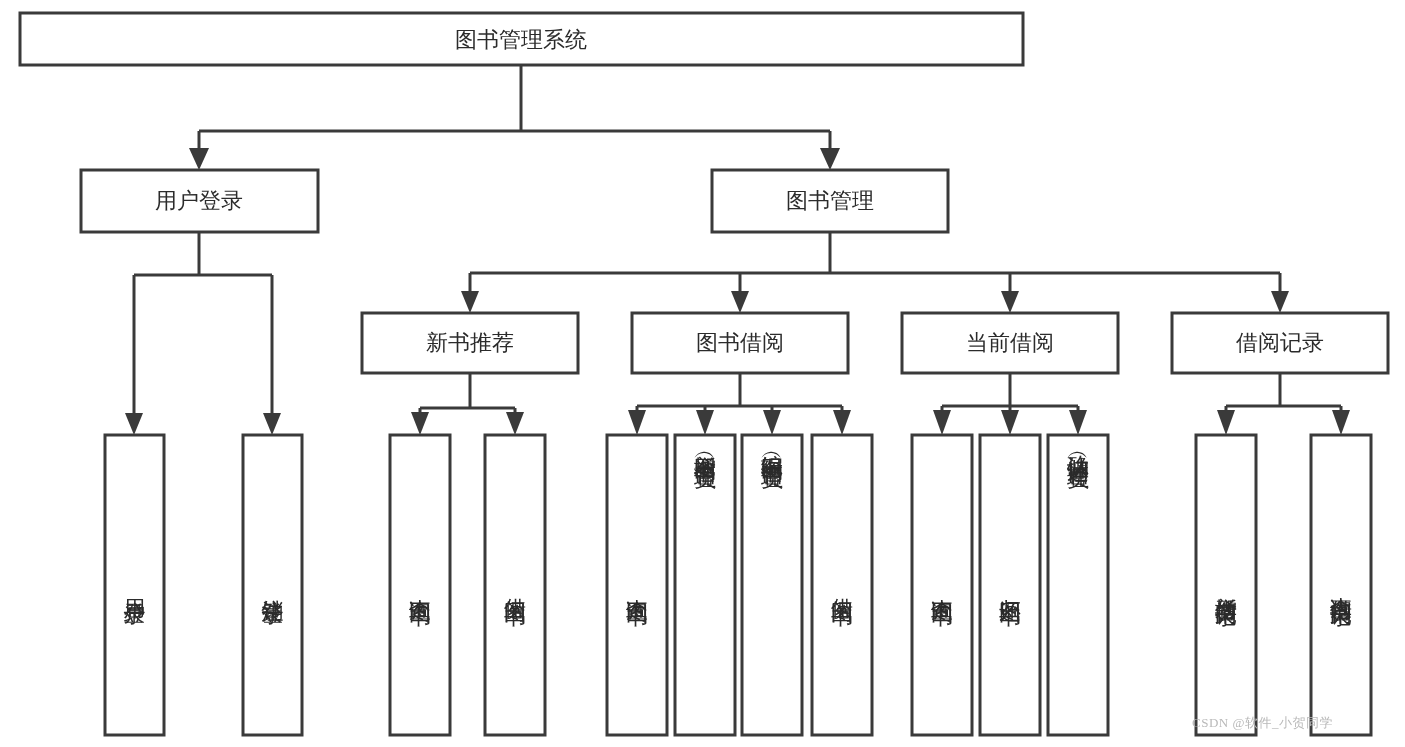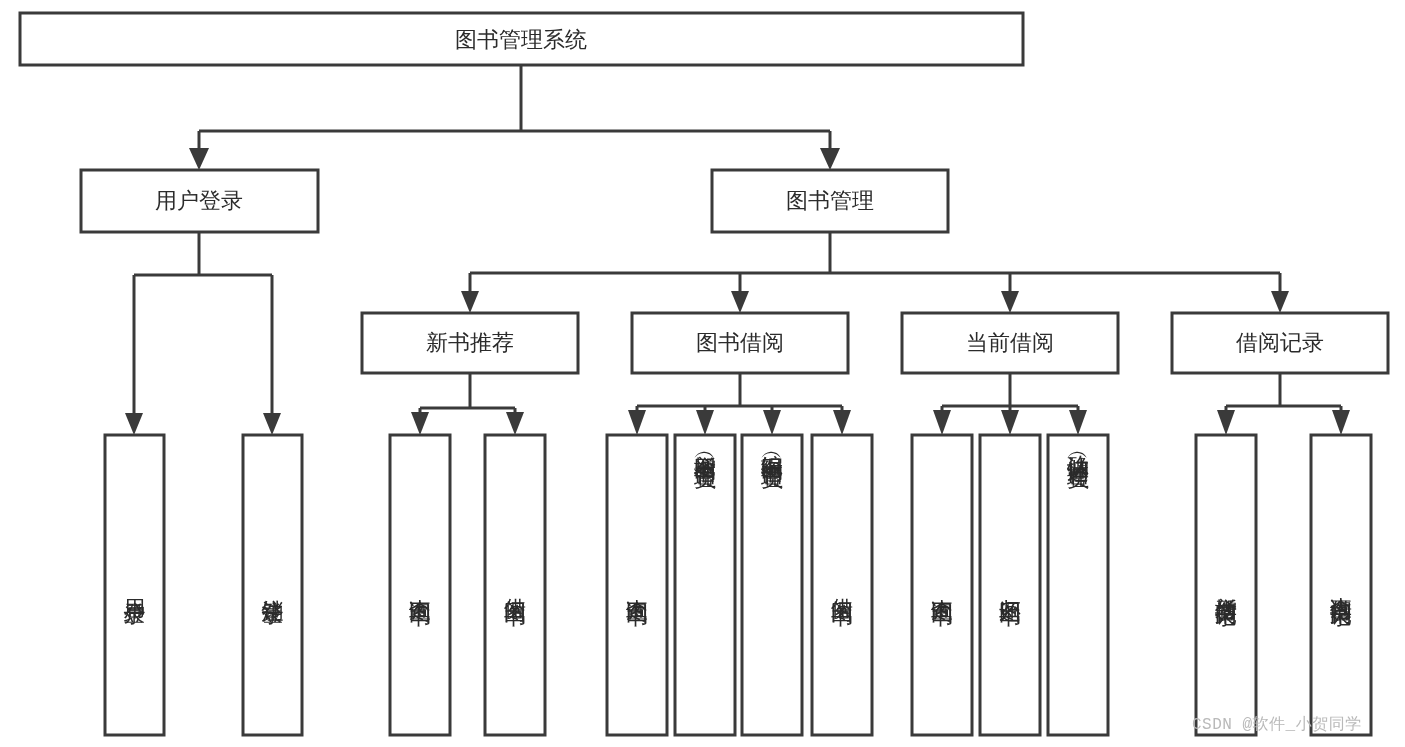--- a/index.html
+++ b/index.html
@@ -26,22 +26,22 @@
     line-height:1;
     white-space:nowrap;
   }
   .vlabel-wrap{
     position:absolute;
     display:flex;align-items:center;justify-content:center;
     pointer-events:none;
   }
   .watermark{
     position:absolute;
-    font-family:Liberation Mono, monospace;
-    font-size:16px;
+    font-family:Liberation Serif, serif;
+    font-size:13px;
     color:#b9b9b9;
     white-space:nowrap;
     letter-spacing:0.5px;
   }
 </style>
 </head>
 <body>
 
 <div id="diagram-root">
 

